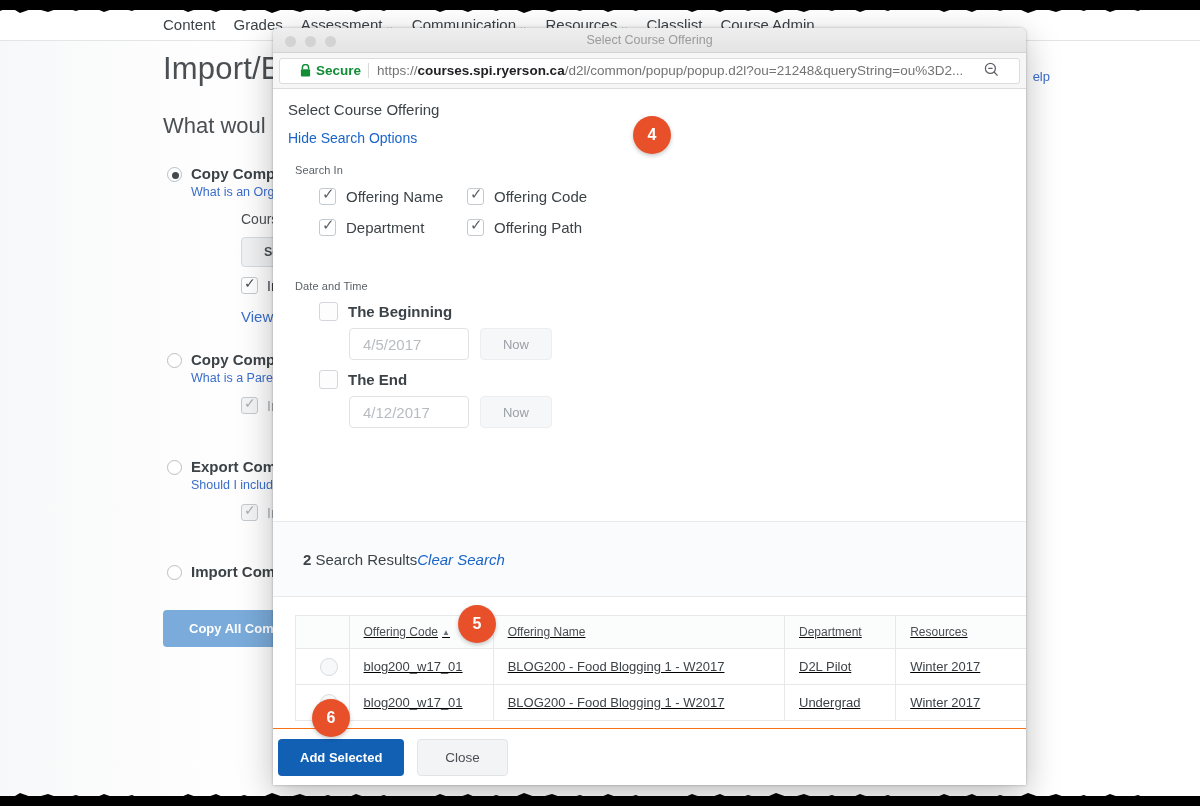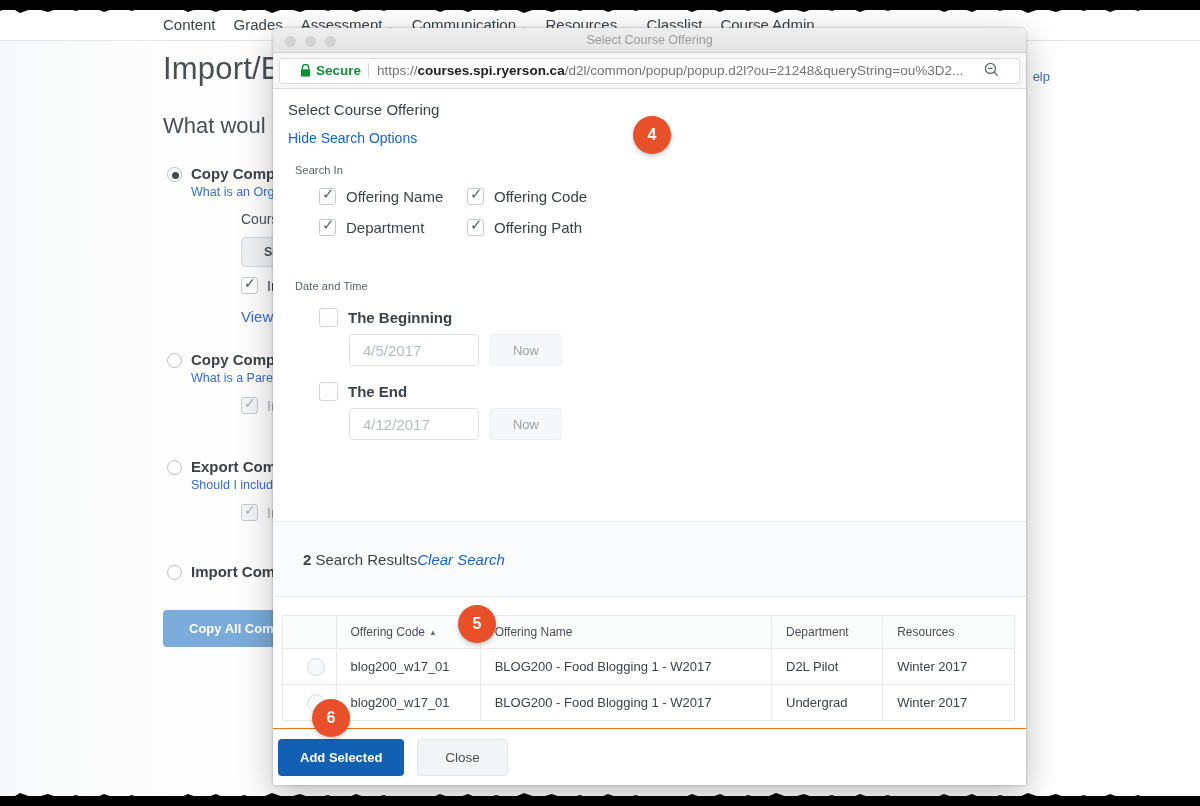--- a/index.html
+++ b/index.html
@@ -195,29 +195,29 @@
     width: 17px; height: 17px; border: 1px solid #c5cacf; border-radius: 3px;
     background: #fff; position: relative; flex: none;
   }
   .cbbox.checked::after {
     content: "✓"; position: absolute; left: 2px; top: -4px;
     font-size: 15px; color: #5a6268;
   }
   .cblabel { font-size: 15px; color: #3c4348; }
 
   #datetime-block { margin-top: 44px; }
-  .dtrow { display: flex; align-items: center; gap: 10px; margin: 16px 0 0 46px; }
+  .dtrow { display: flex; align-items: center; gap: 10px; margin: 10px 0 0 46px; }
   .dtbox {
     width: 19px; height: 19px; border: 1px solid #d3d7db; border-radius: 3px;
     background: #fdfdfd; flex: none;
   }
   .dtlabel { font-size: 15px; font-weight: bold; color: #3c4348; }
   .dtinputs { display: flex; align-items: center; gap: 11px; margin: 7px 0 0 76px; }
   .dtinput {
-    width: 130px; height: 32px;
+    width: 120px; height: 32px;
     border: 1px solid #e0e3e6; border-radius: 4px; background: #fff;
     display: flex; align-items: center; padding-left: 13px;
     font-size: 15px; color: #b7bcc1;
   }
   .dtnow {
     width: 72px; height: 32px;
     border: 1px solid #eceef0; border-radius: 4px; background: #f6f7f8;
     display: flex; align-items: center; justify-content: center;
     font-size: 13px; color: #9aa0a6;
   }
@@ -229,23 +229,24 @@
     border-top: 1px solid #e8eaed;
     border-bottom: 1px solid #e8eaed;
     display: flex; align-items: center; padding-left: 30px; 
   }
   #results-count { font-size: 15px; color: #3c4348; }
   #results-count b { font-weight: bold; }
   #clear-search { font-size: 15px; color: #1a64c9; font-style: italic; }
 
   #table-wrap { position: absolute; left: 0; right: 0; top: 526px; }
   table.results {
-    width: 733px; margin-left: 9px;
+    width: 733px; margin-left: 22px;
     border-collapse: collapse;
     table-layout: fixed;
+    text-decoration: underline;
   }
   table.results th {
     font-size: 12px; font-weight: normal; color: #4a4f54;
     text-align: left; padding: 9px 0 9px 14px;
     border: 1px solid #e6e8ea;
     background: #fbfcfc;
     height: 31px;
   }
   table.results td {
     font-size: 13px; color: #3c4348;

